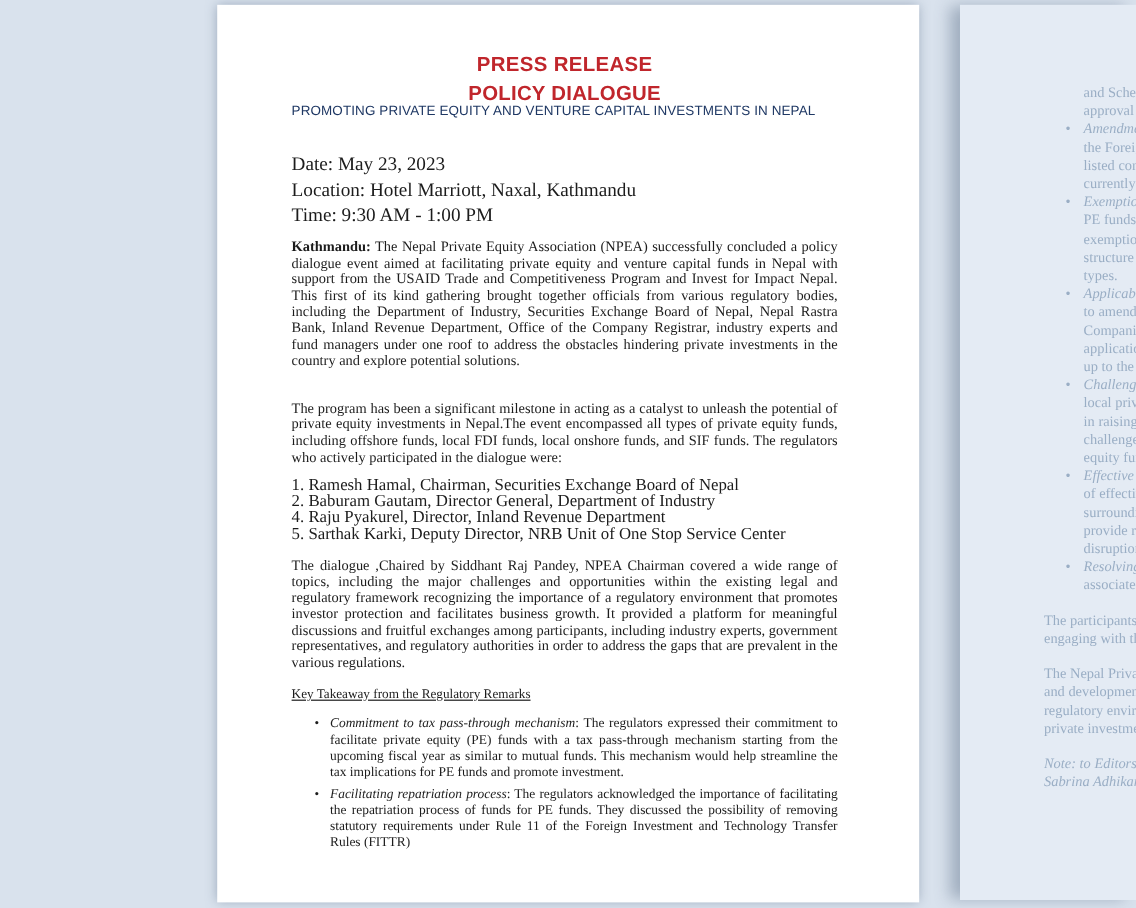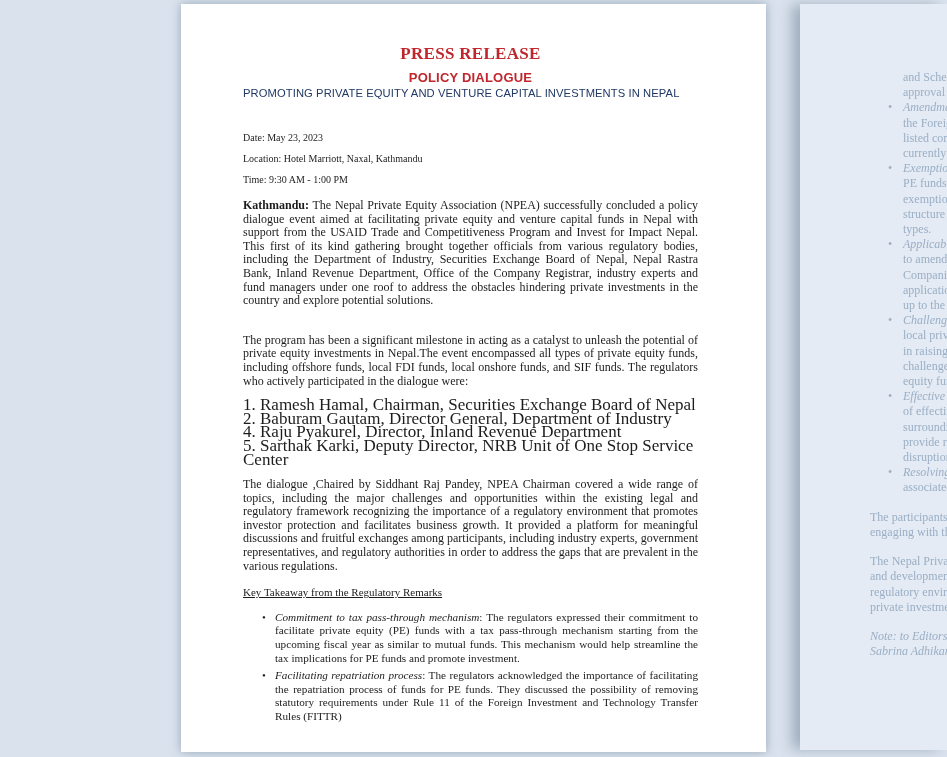--- a/index.html
+++ b/index.html
@@ -10,44 +10,44 @@
   }
   
   .page1{
     position:absolute; left:181px; top:4px; width:585px; height:748px;
     background:#ffffff;
     box-shadow:0 0 9px rgba(90,110,135,.5);
     box-sizing:border-box;
     padding:40px 68px 0 62px;
   }
   .title{
-    font-family:Liberation Serif, serif; font-weight:bold;
+    font-family:Liberation Sans, sans-serif; font-weight:bold;
     font-size:17px; line-height:20px; text-align:center;
     color:#c0262c; letter-spacing:.3px;
   }
   .subtitle{
     font-family:"Liberation Sans", sans-serif; font-weight:bold;
-    font-size:13px; line-height:16px; text-align:center;
+    font-size:17px; line-height:16px; text-align:center;
     color:#c0262c; margin-top:6px; letter-spacing:.2px;
   }
   .doc-heading{
     font-family:"Liberation Sans", sans-serif; font-weight:normal;
     font-size:11.2px; line-height:14px; text-align:left;
     color:#1f3864; letter-spacing:.1px;
   }
-  .meta{ margin-top:32px; font-size:10px; color:#1c1c1c;}
+  .meta{ margin-top:32px; font-size:16px; color:#1c1c1c;}
   .meta-line{ line-height:12px; margin-bottom:9px;}
   .para{
     font-size:12px; line-height:13.6px; color:#1c1c1c;
     text-align:justify;
   }
   .p1{ margin-top:13px;}
   .p2{ margin-top:26px;}
   .p3{ margin-top:12px;}
-  .att-list{ margin-top:10px; font-size:17px; color:#1c1c1c;}
+  .att-list{ margin-top:10px; font-size:14px; color:#1c1c1c;}
   .att-line{ line-height:13.6px;}
   .takeaway-heading{
     margin-top:13px; font-size:11px; color:#1c1c1c;
     text-decoration:underline; line-height:13.6px;
   }
   .bullets{ margin-top:11px;}
   .bullet-item{ display:flex; margin-bottom:4px;}
   .dot{
     width:13px; margin-left:19px; flex:none;
     font-size:11px; line-height:13.6px; color:#1c1c1c;

